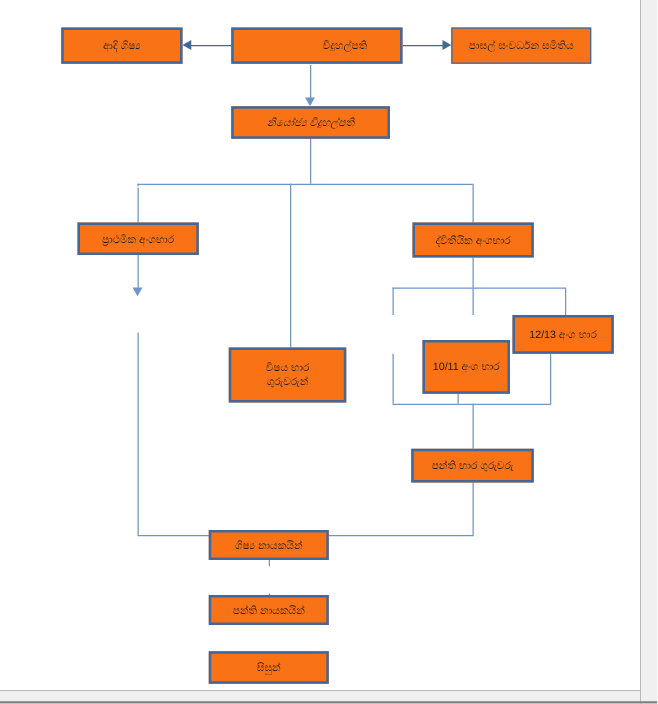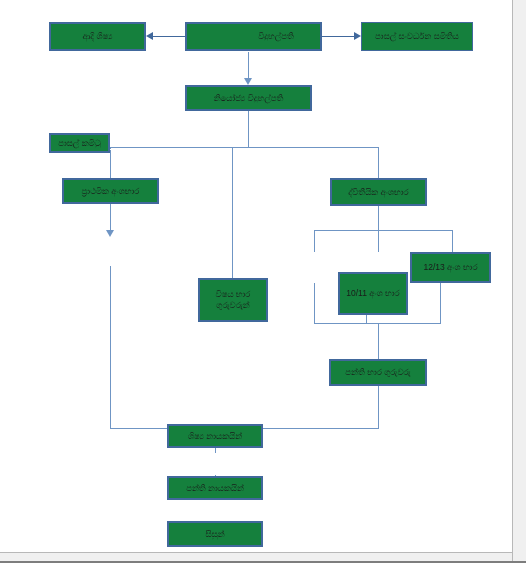--- a/index.html
+++ b/index.html
@@ -52,21 +52,21 @@
     position: absolute;
     left: 0; top: 0;
     width: 512px;
     height: 552px;
   }
 
   .node {
     position: absolute;
     box-sizing: border-box;
     border: 2px solid #41689c;
-    background: #15803d;
+    background: #f97316;
     color: #1a1a1a;
     display: flex;
     align-items: center;
     justify-content: center;
     text-align: center;
     font-family: "Liberation Sans", sans-serif;
     font-size: 8.5px;
     line-height: 1.25;
     padding: 1px 3px;
     z-index: 3;
@@ -163,30 +163,29 @@
     <div class="conn v" style="left:215px; top:475px; height:24px;"></div>
 
     <div class="conn v" style="left:215px; top:521px; height:22px;"></div>
 
     <div class="node" style="left:49px; top:22px; width:97px; height:29px;">ආදි ශිෂ්‍ය</div>
 
     <div class="node" style="left:185px; top:22px; width:137px; height:29px;padding-left:48px;">විදුහල්පති</div>
 
     <div class="node thin" style="left:361px; top:22px; width:112px; height:29px;text-align:right;">පාසල් සංවර්ධන සමිතිය</div>
 
-    <div class="node" style="left:185px; top:85px; width:127px; height:26px;">නියෝජ්‍ය විදුහල්පති</div>
-
-    <div class="node" style="left:49px; top:133px; width:61px; height:20px;">පාසල් කමිටු</div>
+    <div class="node" style="left:185px; top:85px; width:127px; height:26px;font-style:italic;">නියෝජ්‍ය විදුහල්පති</div>
+
 
     <div class="node" style="left:62px; top:178px; width:97px; height:26px;">ප්‍රාථමික අංශභාර</div>
 
     <div class="node" style="left:330px; top:178px; width:97px; height:28px;">ද්විතීයික අංශභාර</div>
 
 
-    <div class="node" style="left:198px; top:278px; width:70px; height:44px;">විෂය භාර
+    <div class="node" style="left:183px; top:278px; width:94px; height:44px;">විෂය භාර
 ගුරුවරුන්</div>
 
 
     <div class="node" style="left:338px; top:252px; width:70px; height:43px;margin-top:20px;">10/11 අංශ භාර</div>
 
     <div class="node" style="left:410px; top:252px; width:81px; height:31px;">12/13 අංශ භාර</div>
 
     <div class="node" style="left:329px; top:359px; width:98px; height:27px;">පන්ති භාර ගුරුවරු</div>
 
     <div class="node" style="left:167px; top:424px; width:96px; height:24px;">ශිෂ්‍ය නායකයින්</div>

